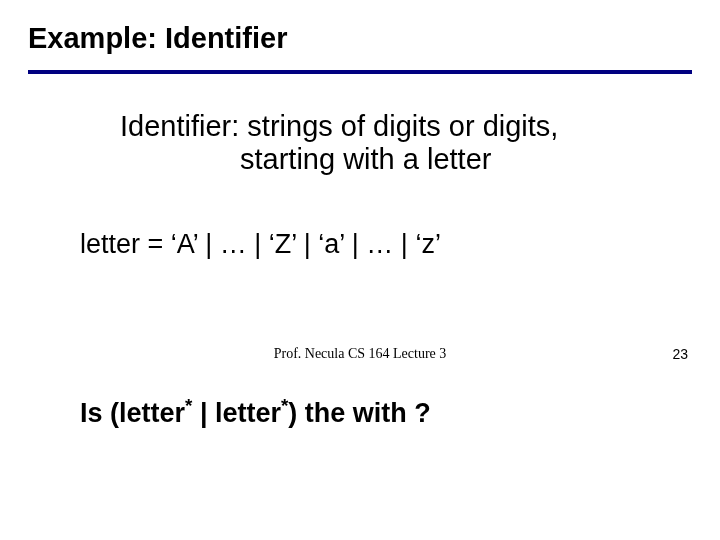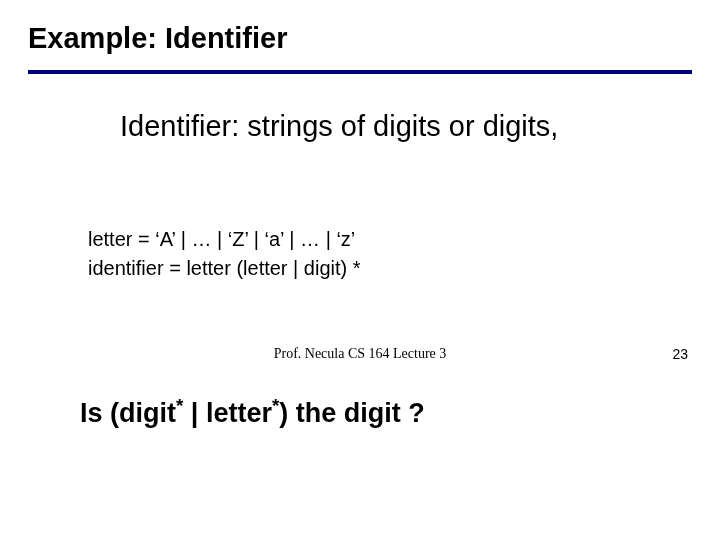--- a/index.html
+++ b/index.html
@@ -40,23 +40,22 @@
     font-size: 29px;
   }
   .def .line2 {
     display: block;
     padding-left: 120px;
   }
   .rules {
     position: absolute;
     top: 225px;
     left: 80px;
-    font-size: 20px;
+    font-size: 27px;
     line-height: 1.45;
-    margin-left: 8px;
   }
   .question {
     position: absolute;
     top: 398px;
     left: 80px;
     font-size: 27px;
     font-weight: bold;
   }
   .sup {
     font-size: 0.7em;
@@ -84,27 +83,27 @@
 <body>
 
 <div class="slide">
 
   <div class="title">Example: Identifier</div>
 
   <div class="rule"></div>
 
   <div class="def">
     <span>Identifier: strings of digits or digits,</span>
+    <span class="line2">starting with a letter</span>
   </div>
 
   <div class="rules">
     <div>letter = ‘A’ | … | ‘Z’ | ‘a’ | … | ‘z’</div>
-    <div>identifier = letter (letter | digit) *</div>
   </div>
 
   <div class="question">
-    <span>Is (digit</span><span class="sup">*</span><span> | letter</span><span class="sup">*</span><span>) the digit ?</span>
+    <span>Is (letter</span><span class="sup">*</span><span> | letter</span><span class="sup">*</span><span>) the with ?</span>
   </div>
 
   <div class="footer">Prof. Necula  CS 164  Lecture 3</div>
   <div class="pagenum">23</div>
 
 </div>
 
 </body></html>

